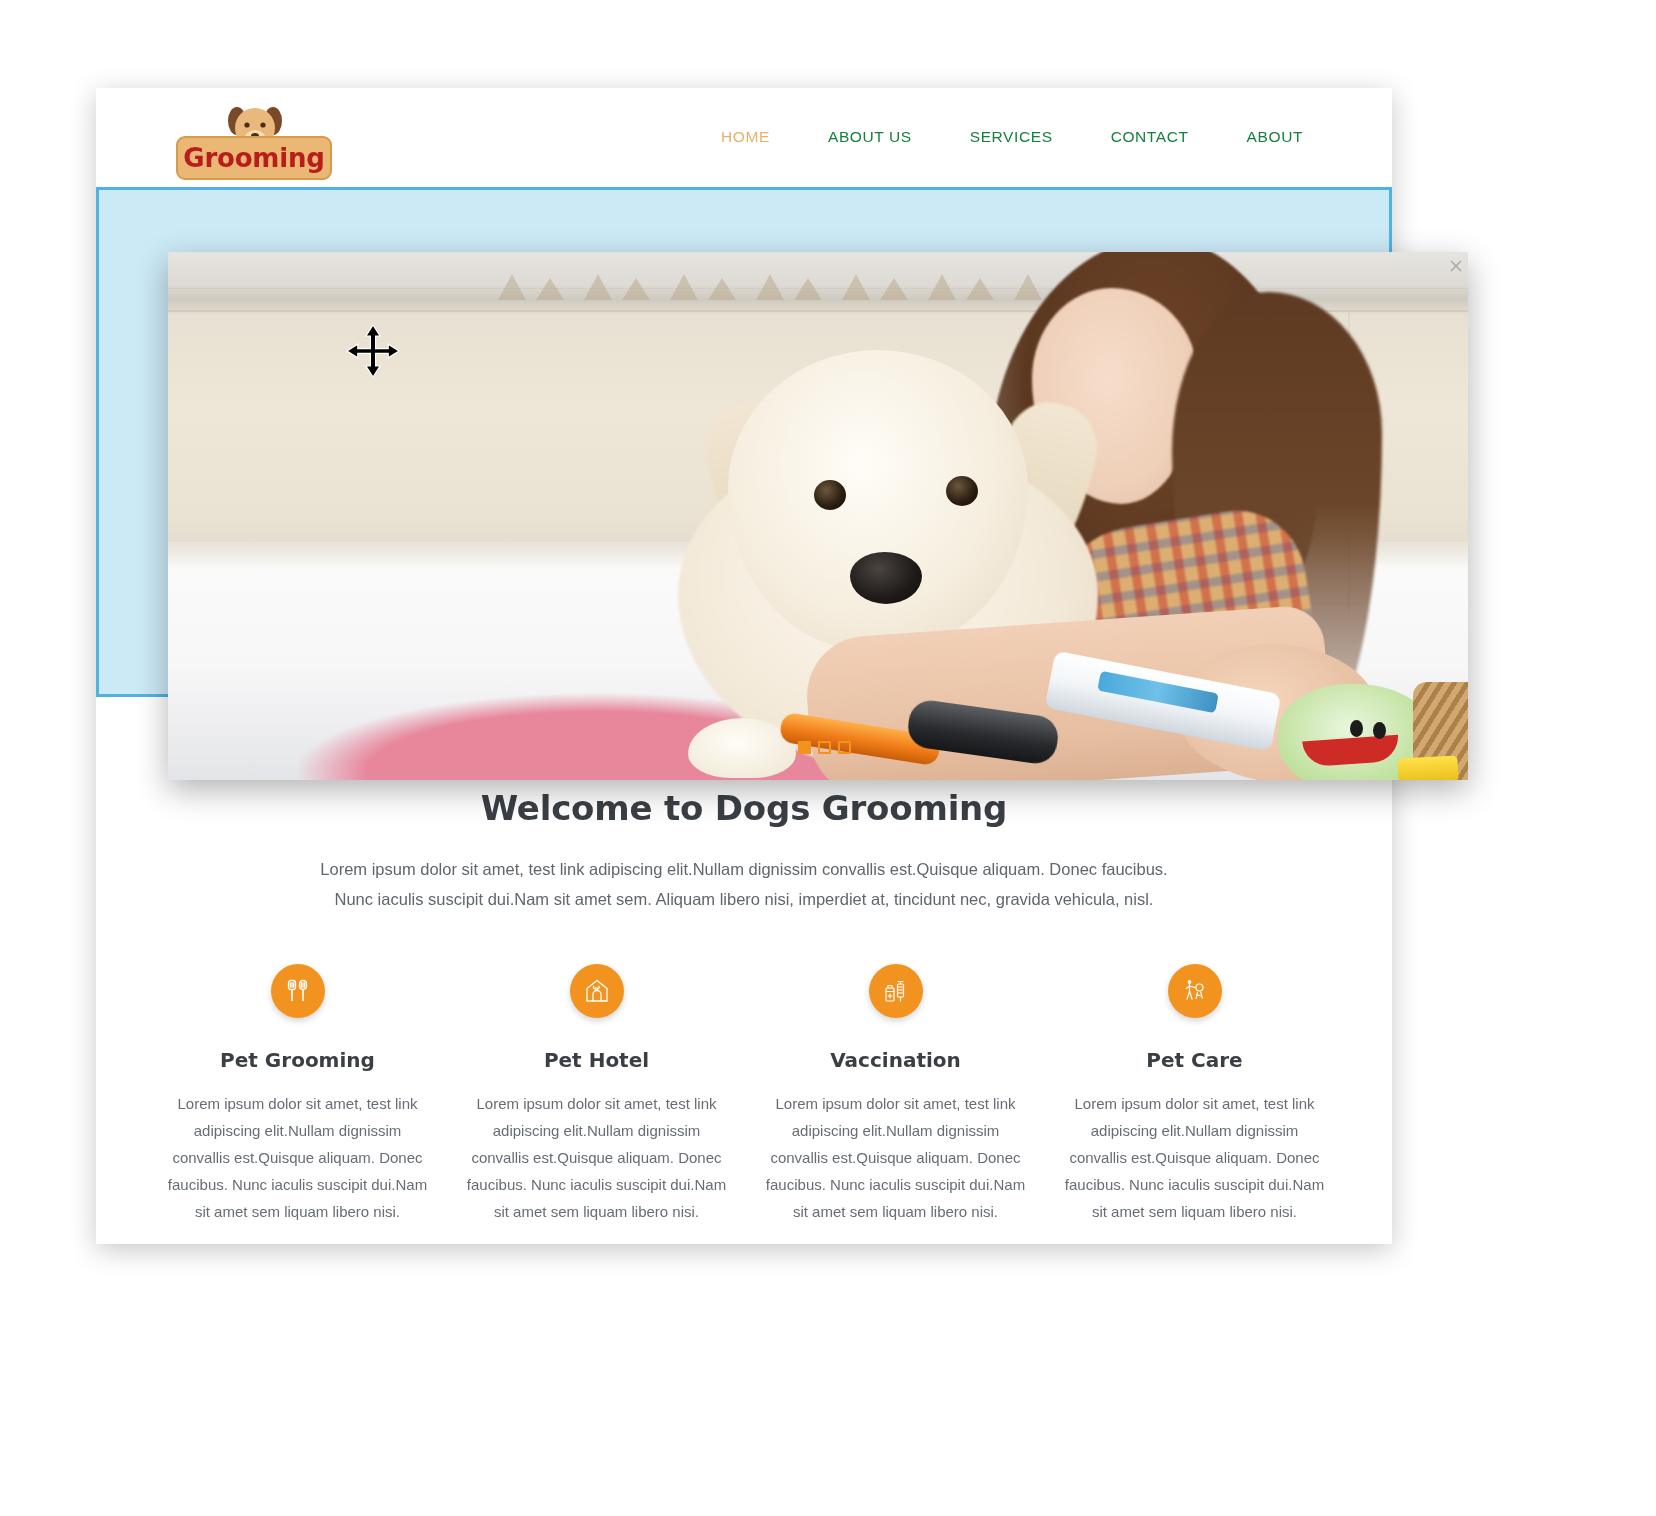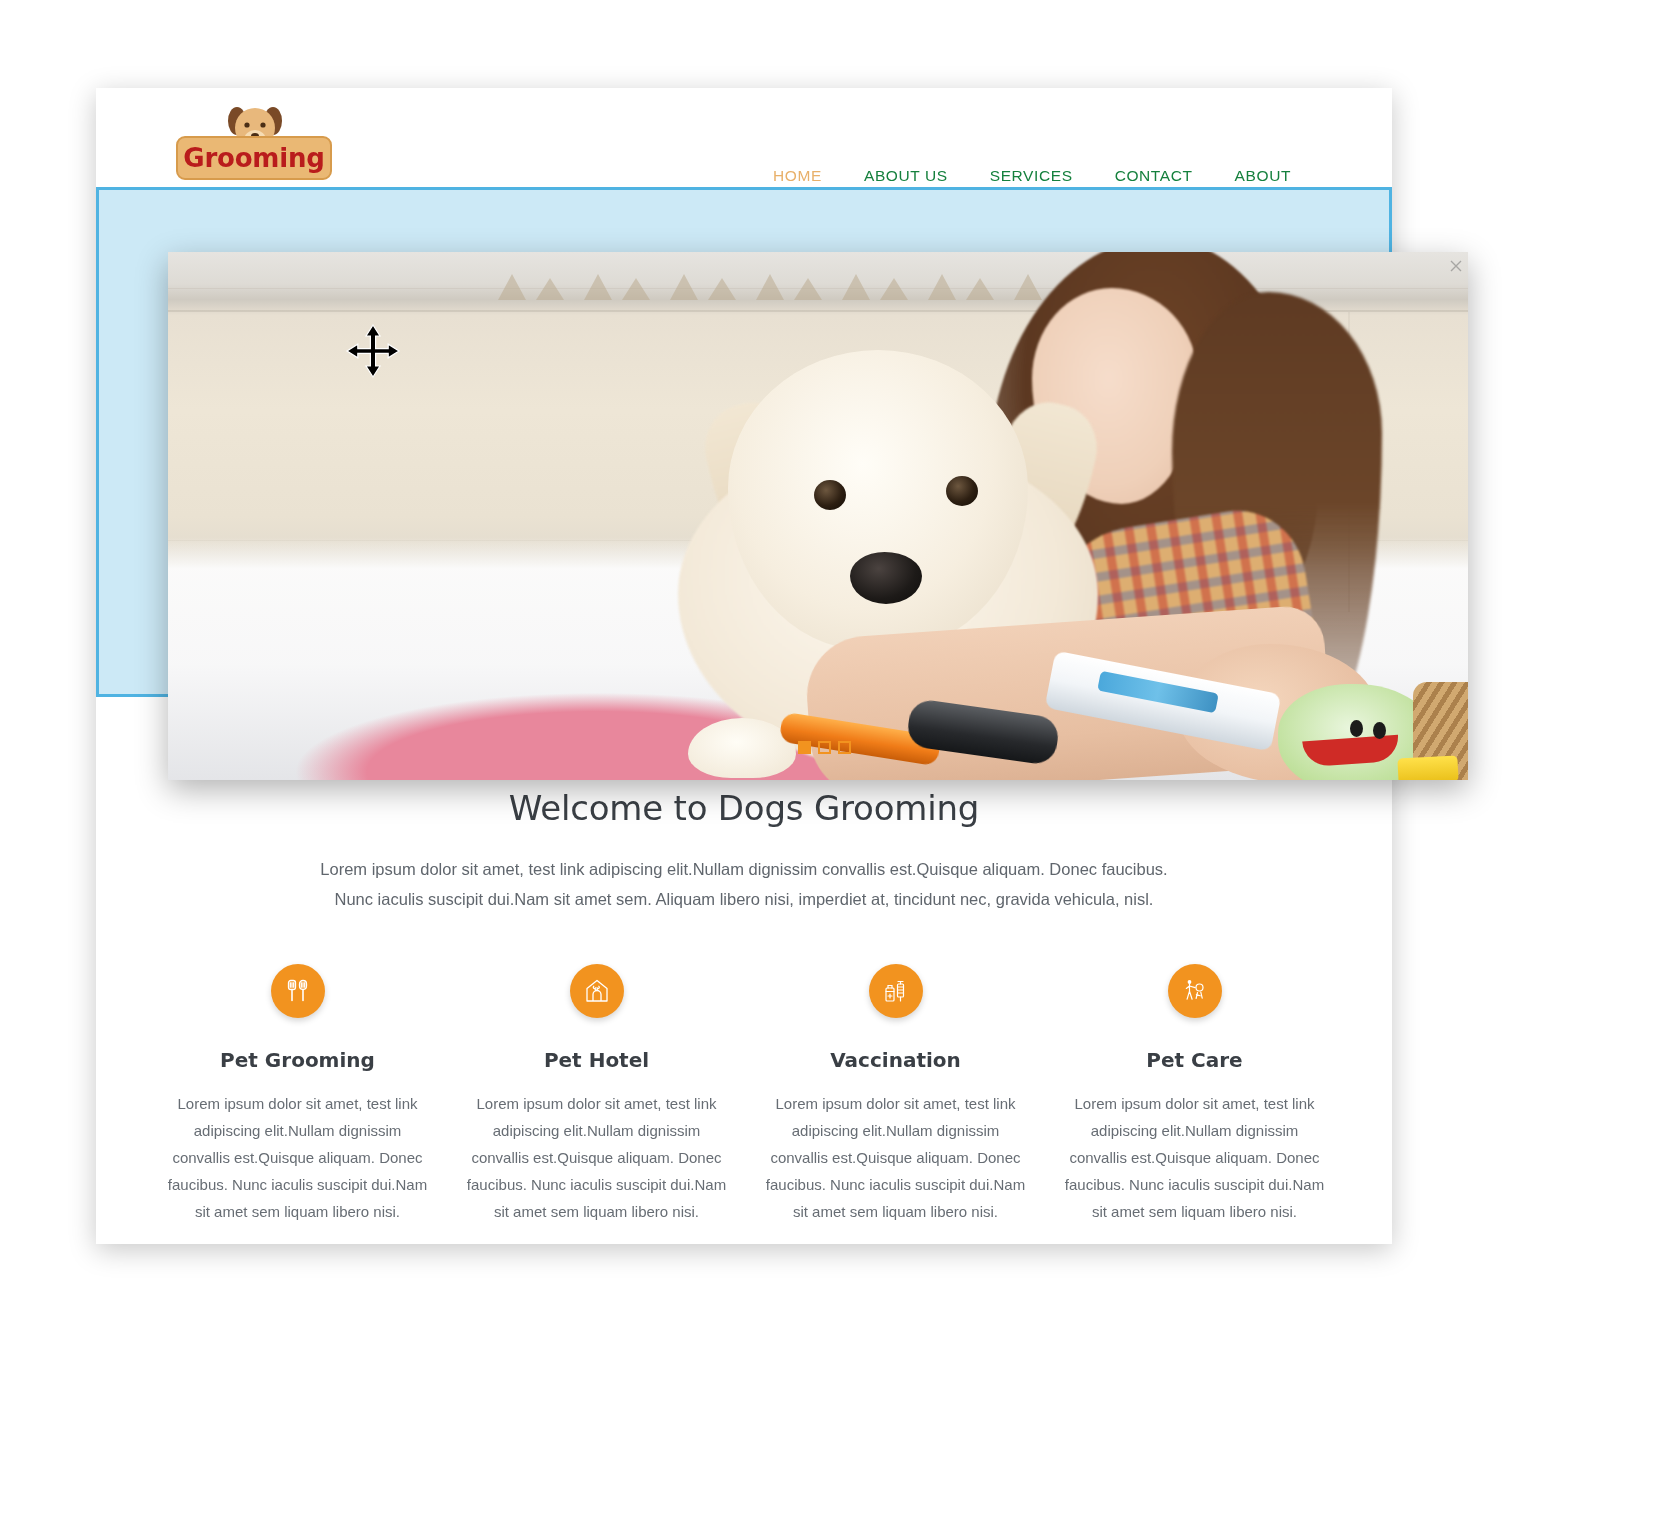--- a/index.html
+++ b/index.html
@@ -74,26 +74,26 @@
     font-family: "DejaVu Sans", sans-serif;
     font-size: 26px;
     font-weight: 700;
     color: #b91c1c;
     letter-spacing: -0.2px;
     line-height: 1;
   }
 
   .main-nav {
     position: absolute;
-    right: 80px;
+    right: 68px;
     top: 0;
     height: 97px;
     display: flex;
-    align-items: flex-end;
-    gap: 0px;
+    align-items: center;
+    gap: 16px;
   }
   .nav-item {
     font-size: 15.5px;
     letter-spacing: 0.6px;
     color: #15803d;
     padding: 0 21px;
     cursor: pointer;
     white-space: nowrap;
     font-family: "Liberation Sans", sans-serif;
   }
@@ -115,21 +115,21 @@
   .welcome {
     position: absolute;
     left: 0;
     top: 700px;
     width: 1296px;
     text-align: center;
   }
   .welcome-title {
     font-family: "DejaVu Sans", sans-serif;
     font-size: 34px;
-    font-weight: 400;
+    font-weight: 700;
     color: #3a3f45;
     margin: 0 0 26px 0;
     letter-spacing: -0.2px;
   }
   .welcome-para {
     width: 880px;
     margin: 0 auto;
     font-size: 16.5px;
     line-height: 30px;
     color: #60666d;

